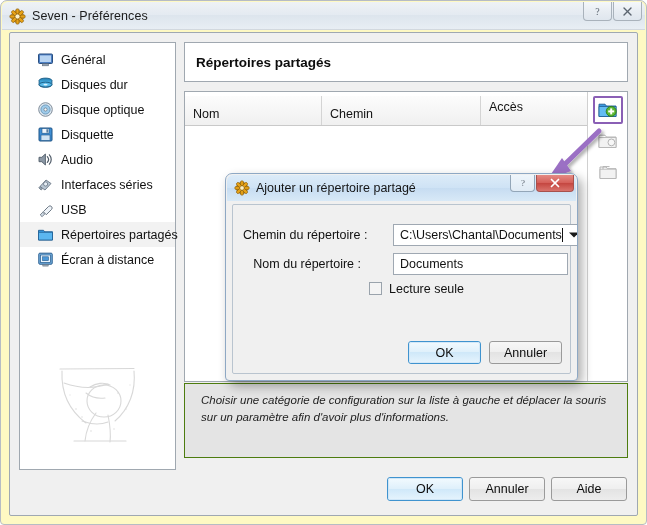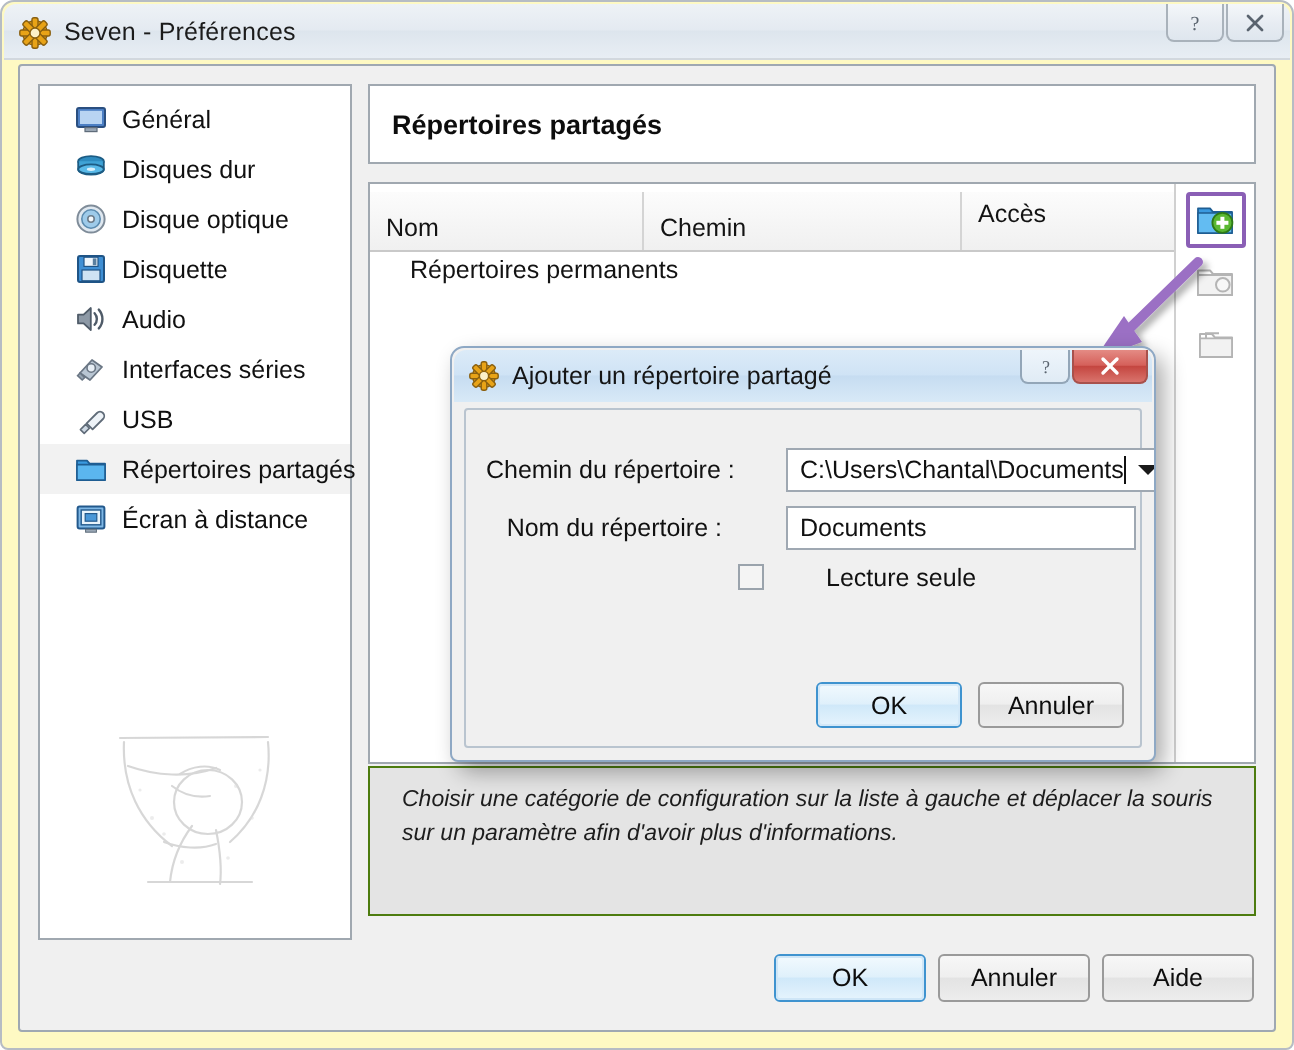--- a/index.html
+++ b/index.html
@@ -324,21 +324,20 @@
     display: inline-block;
     width: 1px; height: 14px;
     background: #111;
     margin-left: 0px;
   }
   .chk-row {
     position: absolute;
     left: 138px; top: 104px;
     display: flex; 
     cursor: default;
-    gap: 24px;
   }
   .chk-box {
     width: 13px; height: 13px;
     border: 1px solid #9aa3ac;
     background: #f4f4f4;
     margin-right: 7px;
   }
   .chk-label { font-size: 12.5px; color: #111; }
 
   .dlg-btns {
@@ -547,23 +546,20 @@
       </div>
 
       <div class="table-card">
 
         <div class="thead">
           <div class="th c0">Nom</div>
           <div class="th c1">Chemin</div>
           <div class="th c2">Accès</div>
         </div>
 
-        <div class="trow">
-          <span>Répertoires permanents</span>
-        </div>
 
         <div class="tool-strip">
           <div class="tool-btn highlight">
             <svg width="20" height="18" viewBox="0 0 20 18">
               <path d="M1 3.2h6l1.5 1.8h9.5v10.5H1z" fill="#3a9ae0" stroke="#1f5e93" stroke-width=".9" stroke-linejoin="round"></path>
               <path d="M1 5.5h17v10H1z" fill="#63bcf2" stroke="#1f5e93" stroke-width=".8"></path>
               <g transform="translate(13.2,10.4)">
                 <circle r="5" fill="#5ab832" stroke="#2e7a16" stroke-width=".9"></circle>
                 <rect x="-3" y="-1" width="6" height="2" fill="#ffffff"></rect>
                 <rect x="-1" y="-3" width="2" height="6" fill="#ffffff"></rect>

